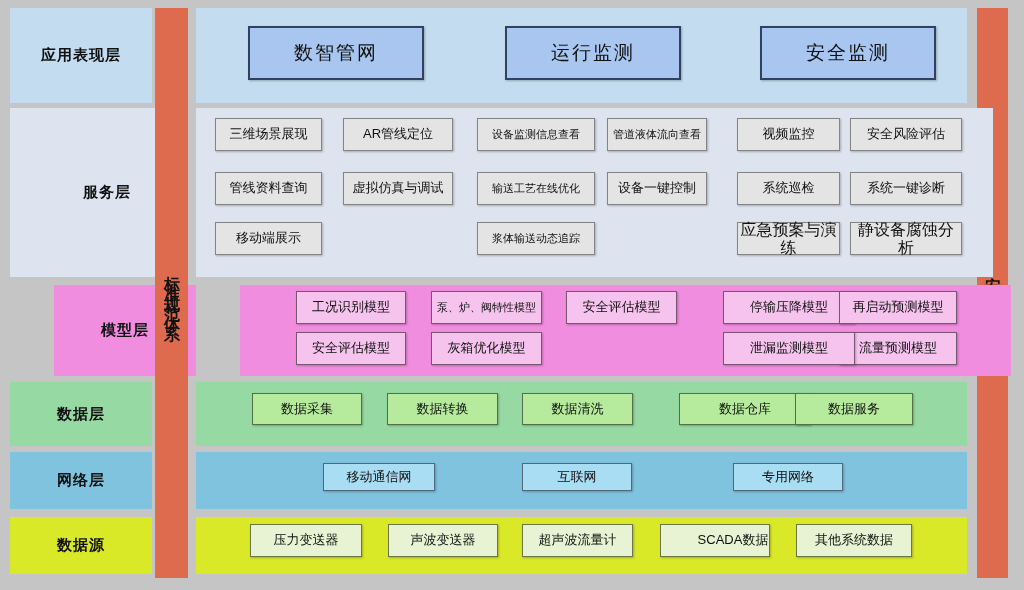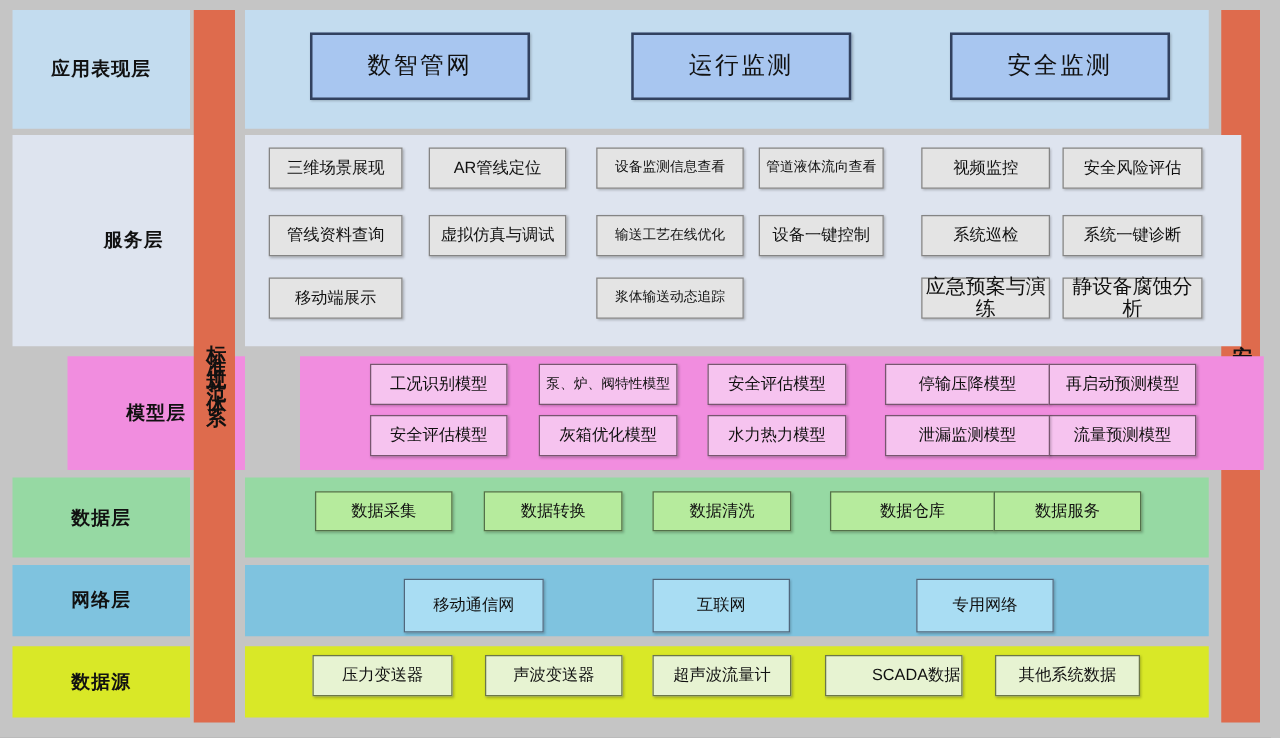--- a/index.html
+++ b/index.html
@@ -69,26 +69,26 @@
   .c3{left:281px;width:118px;}
   .c4{left:411px;width:100px;}
   .c5{left:541px;width:103px;}
   .c6{left:654px;width:112px;}
   
   .btn-model{background:#f6c3ef;border:1px solid #77566f;height:33px;}
   .mr1{top:6px;}.mr2{top:47px;}
   .m1{left:56px;width:110px;}
   .m2{left:191px;width:111px;}
   .m3{left:326px;width:111px;}
-  .m4{left:468px;width:132px;}
+  .m4{left:483px;width:132px;}
   .m5{left:599px;width:118px;}
   
   .btn-data{background:#b6eb9d;border:1px solid #53704a;height:32px;top:11px;}
   
-  .btn-net{background:#a9ddf3;border:1px solid #50677c;height:43px;top:11px;}
+  .btn-net{background:#a9ddf3;border:1px solid #50677c;height:28px;top:11px;}
   .n1{left:127px;width:112px;}
   .n2{left:326px;width:110px;}
   .n3{left:537px;width:110px;}
   
   .btn-src{background:#e7f3d2;border:1px solid #6c7748;height:33px;top:7px;}
   .s1{left:54px;width:112px;}
   .s2{left:192px;width:110px;}
   .s3{left:326px;width:111px;}
   .s4{left:464px;width:110px;padding-left:36px;}
   .s5{left:600px;width:116px;}
@@ -134,21 +134,20 @@
   </div>
 
   <div class="band t3 bg-model">
     <div class="btn btn-model mr1 m1">工况识别模型</div>
     <div class="btn btn-model mr1 m2 sm">泵、炉、阀特性模型</div>
     <div class="btn btn-model mr1 m3">安全评估模型</div>
     <div class="btn btn-model mr1 m4">停输压降模型</div>
     <div class="btn btn-model mr1 m5">再启动预测模型</div>
     <div class="btn btn-model mr2 m1">安全评估模型</div>
     <div class="btn btn-model mr2 m2">灰箱优化模型</div>
-    <div class="btn btn-model mr2 m3">水力热力模型</div>
     <div class="btn btn-model mr2 m5">流量预测模型</div>
     <div class="btn btn-model mr2 m4">泄漏监测模型</div>
   </div>
 
   <div class="band t4 bg-data">
     <div class="btn btn-data m1">数据采集</div>
     <div class="btn btn-data m2">数据转换</div>
     <div class="btn btn-data m3">数据清洗</div>
     <div class="btn btn-data m4">数据仓库</div>
     <div class="btn btn-data m5">数据服务</div>

